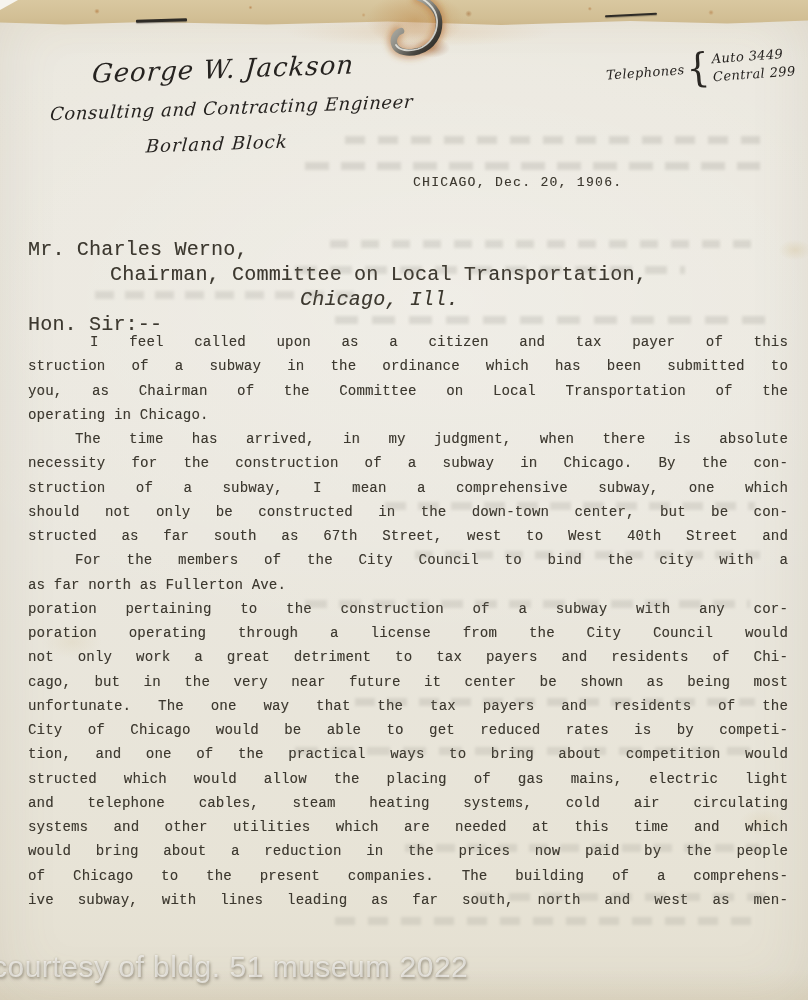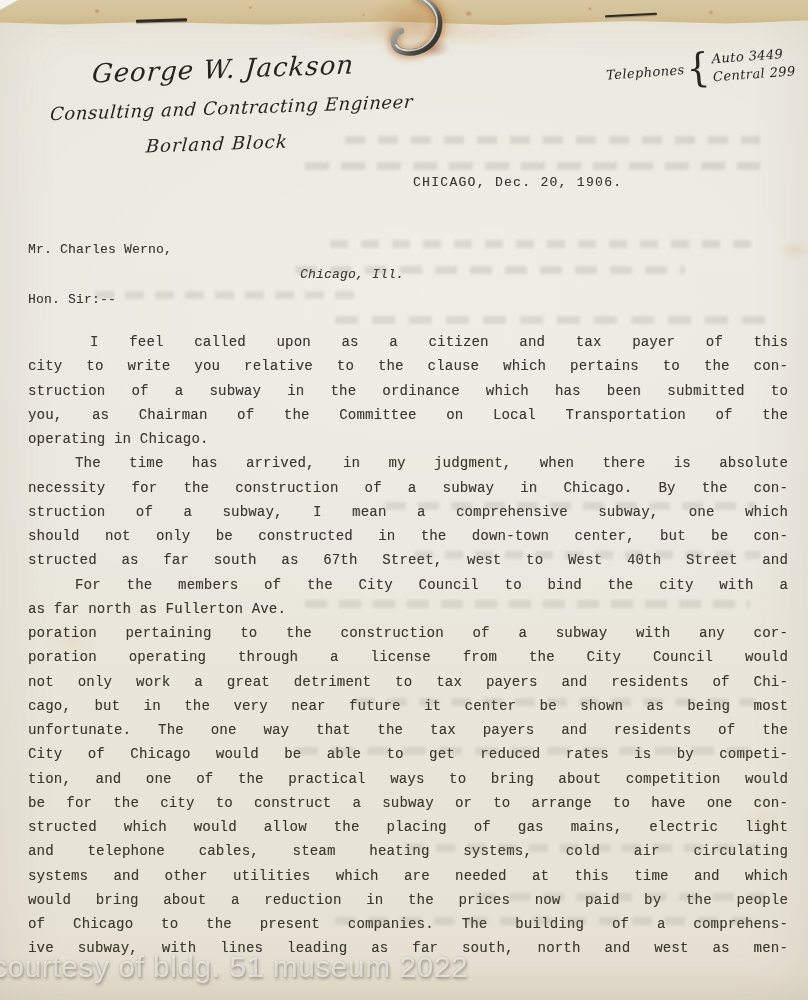--- a/index.html
+++ b/index.html
@@ -69,21 +69,21 @@
   .lh-title{position:absolute;left:50px;top:97px;font-size:18px;letter-spacing:.6px;transform:rotate(-2deg) skewX(-6deg);}
   .lh-block{position:absolute;left:146px;top:133px;font-size:18px;letter-spacing:1px;transform:rotate(-2deg) skewX(-6deg);}
   .phones{position:absolute;left:606px;top:50px;display:flex;align-items:center;transform:rotate(-4deg);}
   .phones-label{font-size:13px;letter-spacing:.4px;}
   .brace{font-size:36px;line-height:1;transform:scaleY(1.1);margin:0 3px 0 2px;font-style:normal;color:#2a2723;}
   .phone-nums{display:flex;flex-direction:column;gap:3px;}
   .phone-nums span{font-size:13px;letter-spacing:.4px;}
   
   .type{color:#3c382f;text-shadow:.3px .3px 0 rgba(58,53,44,.35);}
   .dateline{position:absolute;left:413px;top:175px;font-size:13px;letter-spacing:1.3px;}
-  .address{position:absolute;left:28px;top:237px;width:760px;font-size:13px;line-height:25px;letter-spacing:.2px;}
+  .address{position:absolute;left:28px;top:237px;width:760px;font-size:20px;line-height:25px;letter-spacing:.2px;}
   .bodytext{position:absolute;left:28px;top:330px;width:760px;font-size:14px;line-height:24.25px;letter-spacing:.2px;}
   .tline{white-space:nowrap;}
   .tline.just{white-space:normal;text-align:justify;text-align-last:justify;}
   
   .watermark{
     position:absolute;left:-8px;top:950px;font-family:"Liberation Sans", sans-serif;
     font-size:30px;letter-spacing:.5px;color:rgba(255,255,255,.62);white-space:nowrap;
     text-shadow:1px 2px 3px rgba(95,88,70,.5), 0 0 2px rgba(120,112,92,.35);
   }
   .clip-svg{position:absolute;left:362px;top:-4px;}
@@ -128,46 +128,45 @@
       <span>Auto 3449</span>
       <span>Central 299</span>
     </span>
   </div>
 
   <div class="type dateline">CHICAGO, Dec. 20, 1906.</div>
 
   <div class="type address">
     <div>
         <div class="tline">Mr. Charles Werno,</div>
+        <div class="tline" style="text-indent: 82px;">Chairman, Committee on Local Transportation,</div>
         <div class="tline" style="text-indent: 272px; font-style: italic;">Chicago, Ill.</div>
       </div>
     <div class="tline">Hon. Sir:--</div>
   </div>
 
   <div class="type bodytext">
       <div class="tline just" style="text-indent: 62px;">I feel called upon as a citizen and tax payer of this</div>
-      <div class="tline just">city to write you relative to the clause which pertains to the con-</div>
       <div class="tline just">struction of a subway in the ordinance which has been submitted to</div>
       <div class="tline just">you, as Chairman of the Committee on Local Transportation of the</div>
       <div class="tline">operating in Chicago.</div>
       <div class="tline just" style="text-indent: 47px;">The time has arrived, in my judgment, when there is absolute</div>
       <div class="tline just">necessity for the construction of a subway in Chicago. By the con-</div>
       <div class="tline just">struction of a subway, I mean a comprehensive subway, one which</div>
       <div class="tline just">should not only be constructed in the down-town center, but be con-</div>
       <div class="tline just">structed as far south as 67th Street, west to West 40th Street and</div>
       <div class="tline just" style="text-indent: 47px;">For the members of the City Council to bind the city with a</div>
       <div class="tline">as far north as Fullerton Ave.</div>
       <div class="tline just">poration pertaining to the construction of a subway with any cor-</div>
       <div class="tline just">poration operating through a license from the City Council would</div>
       <div class="tline just">not only work a great detriment to tax payers and residents of Chi-</div>
       <div class="tline just">cago, but in the very near future it center be shown as being most</div>
       <div class="tline just">unfortunate. The one way that the tax payers and residents of the</div>
       <div class="tline just">City of Chicago would be able to get reduced rates is by competi-</div>
       <div class="tline just">tion, and one of the practical ways to bring about competition would</div>
-      <div class="tline just">be for the city to construct a subway or to arrange to have one con-</div>
       <div class="tline just">structed which would allow the placing of gas mains, electric light</div>
       <div class="tline just">and telephone cables, steam heating systems, cold air circulating</div>
       <div class="tline just">systems and other utilities which are needed at this time and which</div>
       <div class="tline just">would bring about a reduction in the prices now paid by the people</div>
       <div class="tline just">of Chicago to the present companies. The building of a comprehens-</div>
       <div class="tline just">ive subway, with lines leading as far south, north and west as men-</div>
     </div>
 
   <div class="ghost"></div>
 

